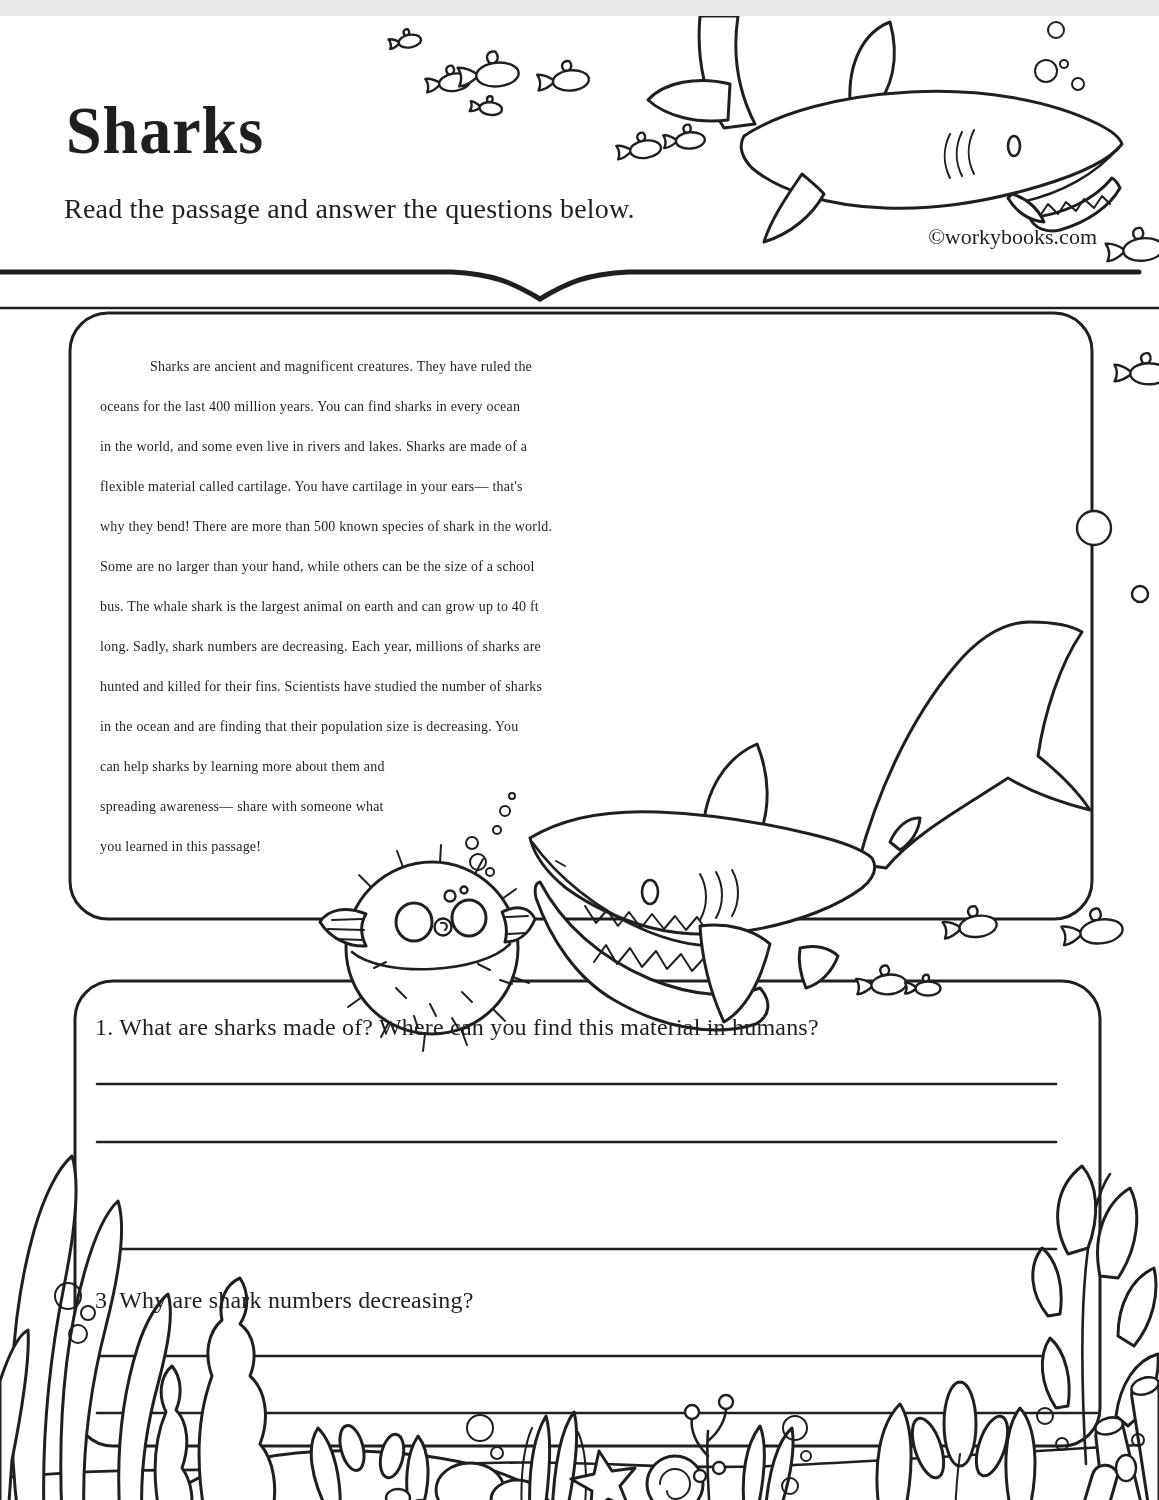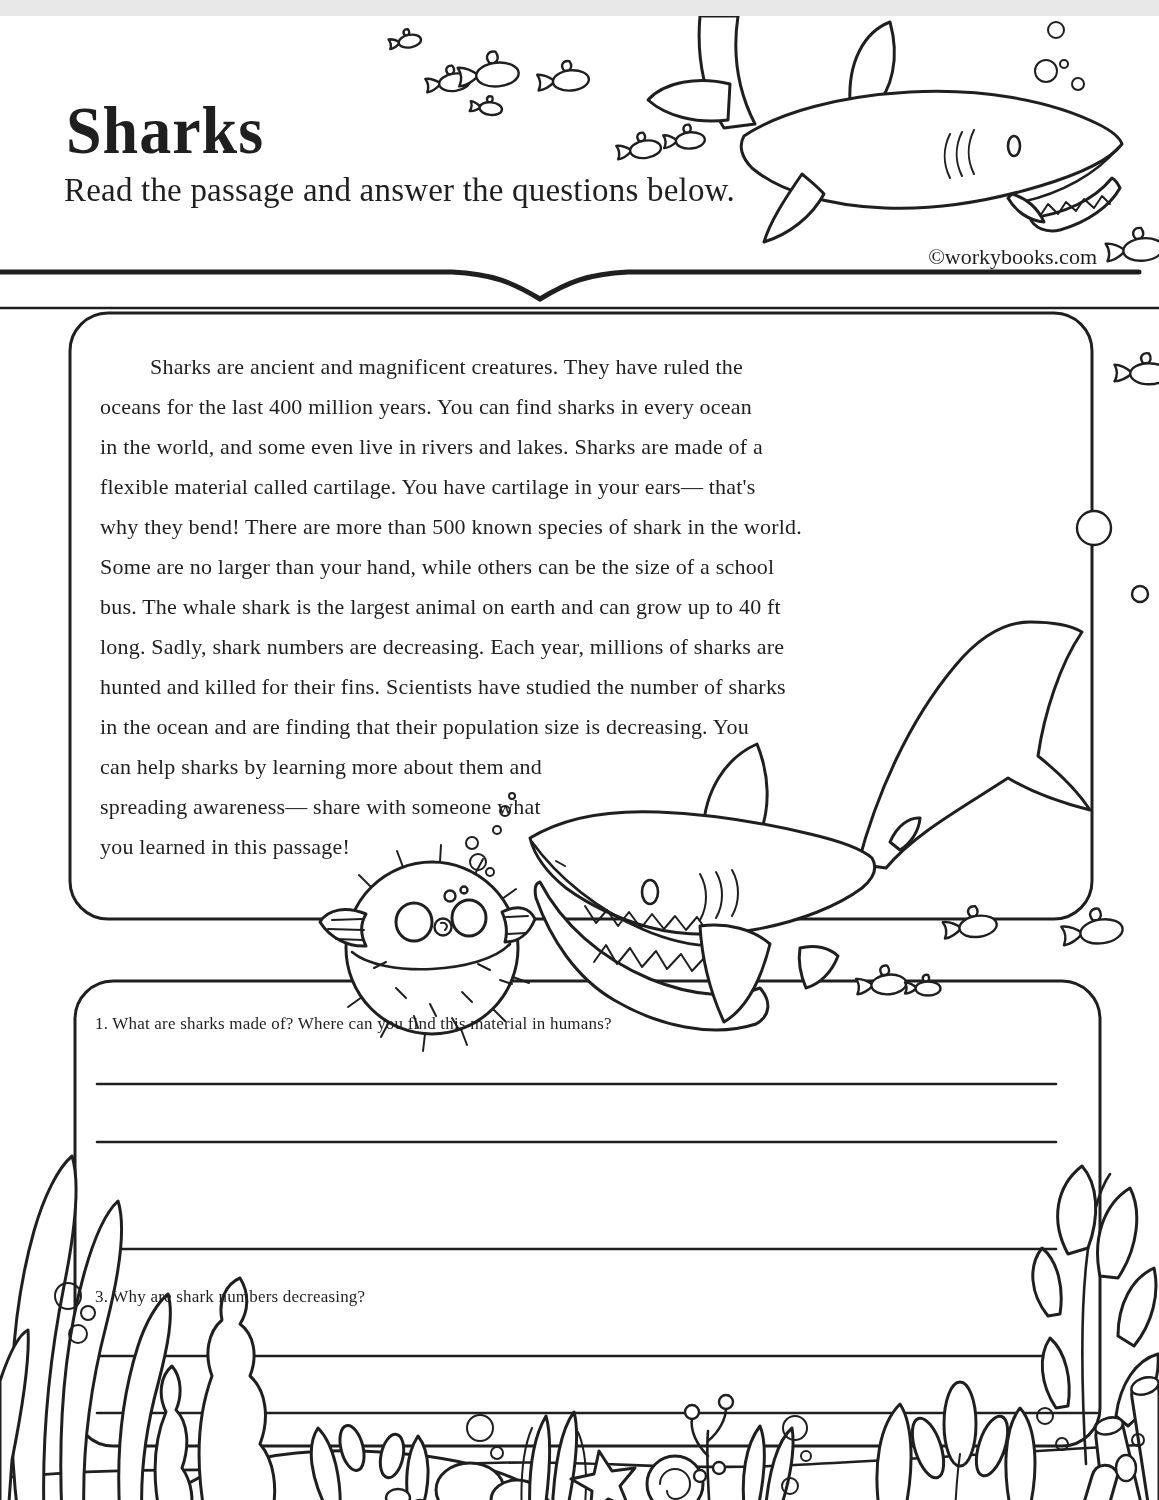--- a/index.html
+++ b/index.html
@@ -8,25 +8,25 @@
   #art{position:absolute;left:0;top:0;color:var(--ink,#1f1f1f)}
   .ln  {fill:#fff;stroke:currentColor;stroke-width:3;stroke-linejoin:round;stroke-linecap:round}
   .ln2 {fill:#fff;stroke:currentColor;stroke-width:2.4;stroke-linejoin:round;stroke-linecap:round}
   .st  {fill:none;stroke:currentColor;stroke-width:2.6;stroke-linecap:round;stroke-linejoin:round}
   .st2 {fill:none;stroke:currentColor;stroke-width:2;stroke-linecap:round;stroke-linejoin:round}
   .bx  {fill:none;stroke:currentColor;stroke-width:3}
   .ans {stroke:currentColor;stroke-width:2.6;stroke-linecap:round}
   .dv  {fill:none;stroke:currentColor;stroke-width:5;stroke-linecap:round}
   .txt{position:absolute;white-space:nowrap}
   .title{left:66px;top:78px;font-size:64px;font-weight:900;letter-spacing:1px;transform:scaleY(1.06)}
-  .instructions{left:64px;top:156px;font-size:33px;letter-spacing:0.2px}
-  .credit{top:228px;right:62px;font-size:22px}
-  .passage-line{left:100px;top:calc(336px + var(--i)*40px);font-size:22px;line-height:30px;letter-spacing:0.2px}
+  .instructions{left:64px;top:177px;font-size:28px;letter-spacing:0.2px}
+  .credit{top:208px;right:62px;font-size:22px}
+  .passage-line{left:100px;top:calc(336px + var(--i)*40px);font-size:14px;line-height:30px;letter-spacing:0.2px}
   .passage-line.indent{left:150px}
-  .question{left:95px;font-size:17px;letter-spacing:0.2px}
+  .question{left:95px;font-size:24px;letter-spacing:0.2px}
   #q1{top:998px} #q2{top:1166px} #q3{top:1271px}
 </style>
 </head>
 <body>
 
 <div id="page">
 
   <svg id="art" width="1159" height="1500" viewBox="0 0 1159 1500">
     <defs>
       <g id="fish">

